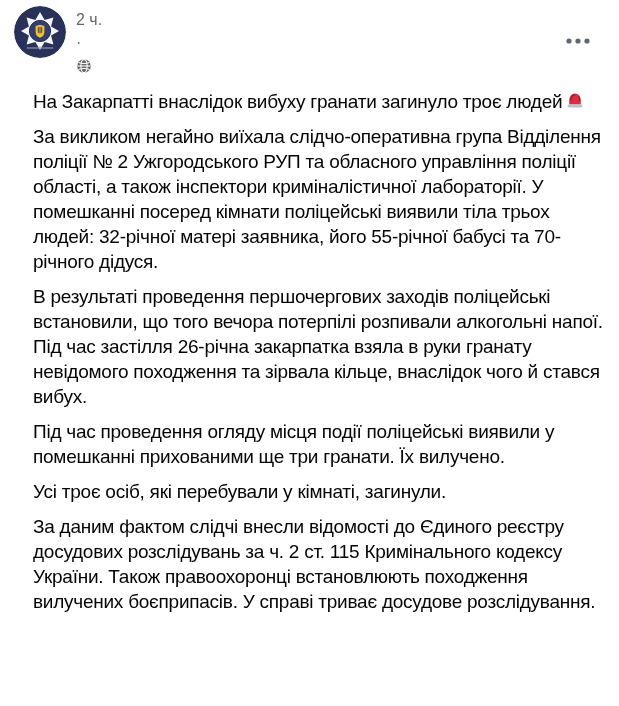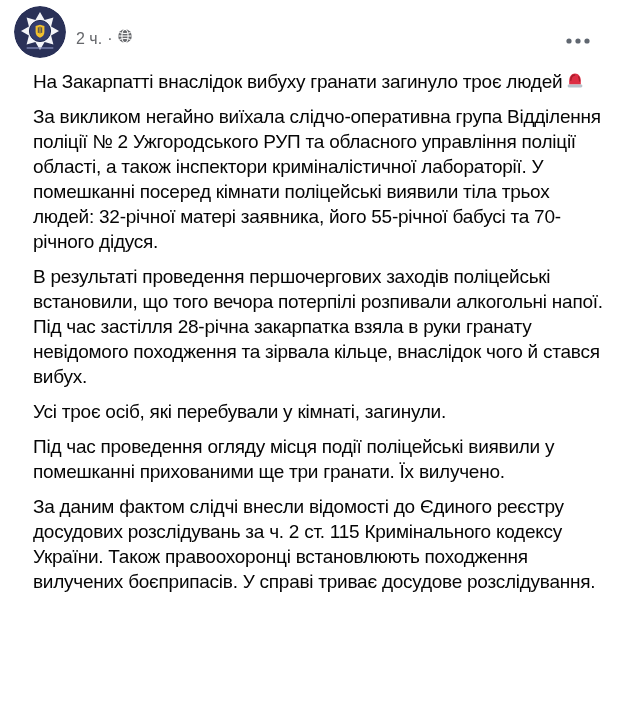--- a/index.html
+++ b/index.html
@@ -33,25 +33,26 @@
     font-size: 19px;
     font-weight: 700;
     line-height: 23px;
     letter-spacing: -0.2px;
     color: #050505;
     cursor: pointer;
     display: inline-block;
   }
   .sub-row {
     display: flex;
-    align-items: flex-end;
+    align-items: flex-start;
     gap: 5px;
-    margin-top: 18px;
+    margin-top: 2px;
     font-size: 16px;
     color: #65676B;
+    flex-direction: column;
   }
   .sub-row .ts { cursor: pointer; }
   .dot-sep { color: #65676B; }
   .globe { display: inline-block; margin-top: 1px; }
 
   .more-btn {
     position: absolute;
     top: 31px;
     right: 24px;
     width: 34px; height: 20px;
@@ -128,20 +129,20 @@
   <div class="post-body">
 
     <p class="headline"><span>На Закарпатті внаслідок вибуху гранати загинуло троє людей</span><span class="siren"><svg width="20" height="20" viewBox="0 0 20 20">
         <path d="M10 2.4 c3.7 0 5.8 3.1 5.8 7.8 v3.4 H4.2 v-3.4 C4.2 5.5 6.3 2.4 10 2.4 z" fill="#dd2e44"></path>
         <path d="M9.6 4.1 c-2.3 0.3 -3.6 2.4 -3.8 5.2" stroke="#a81d2b" stroke-width="1.5" fill="none" stroke-linecap="round"></path>
         <path d="M13.6 5.9 c0.7 1.1 1 2.5 1 4.1" stroke="#a81d2b" stroke-width="1.3" fill="none" stroke-linecap="round"></path>
         <rect x="2.6" y="13.6" width="14.8" height="2.8" rx="1.3" fill="#b8c3cc"></rect>
       </svg></span></p>
 
     <p>За викликом негайно виїхала слідчо-оперативна група Відділення поліції № 2 Ужгородського РУП та обласного управління поліції області, а також інспектори криміналістичної лабораторії. У помешканні посеред кімнати поліцейські виявили тіла трьох людей: 32-річної матері заявника, його 55-річної бабусі та 70-річного дідуся.</p>
-    <p>В результаті проведення першочергових заходів поліцейські встановили, що того вечора потерпілі розпивали алкогольні напої. Під час застілля 28-річна закарпатка взяла в руки гранату невідомого походження та зірвала кільце, внаслідок чого й стався вибух.</p>
+    <p>В результаті проведення першочергових заходів поліцейські встановили, що того вечора потерпілі розпивали алкогольні напої. Під час застілля 26-річна закарпатка взяла в руки гранату невідомого походження та зірвала кільце, внаслідок чого й стався вибух.</p>
+    <p>Під час проведення огляду місця події поліцейські виявили у помешканні прихованими ще три гранати. Їх вилучено.</p>
     <p>Усі троє осіб, які перебували у кімнаті, загинули.</p>
-    <p>Під час проведення огляду місця події поліцейські виявили у помешканні прихованими ще три гранати. Їх вилучено.</p>
     <p>За даним фактом слідчі внесли відомості до Єдиного реєстру досудових розслідувань за ч. 2 ст. 115 Кримінального кодексу України. Також правоохоронці встановлюють походження вилучених боєприпасів. У справі триває досудове розслідування.</p>
 
   </div>
 
 </div>
 
 </body></html>

